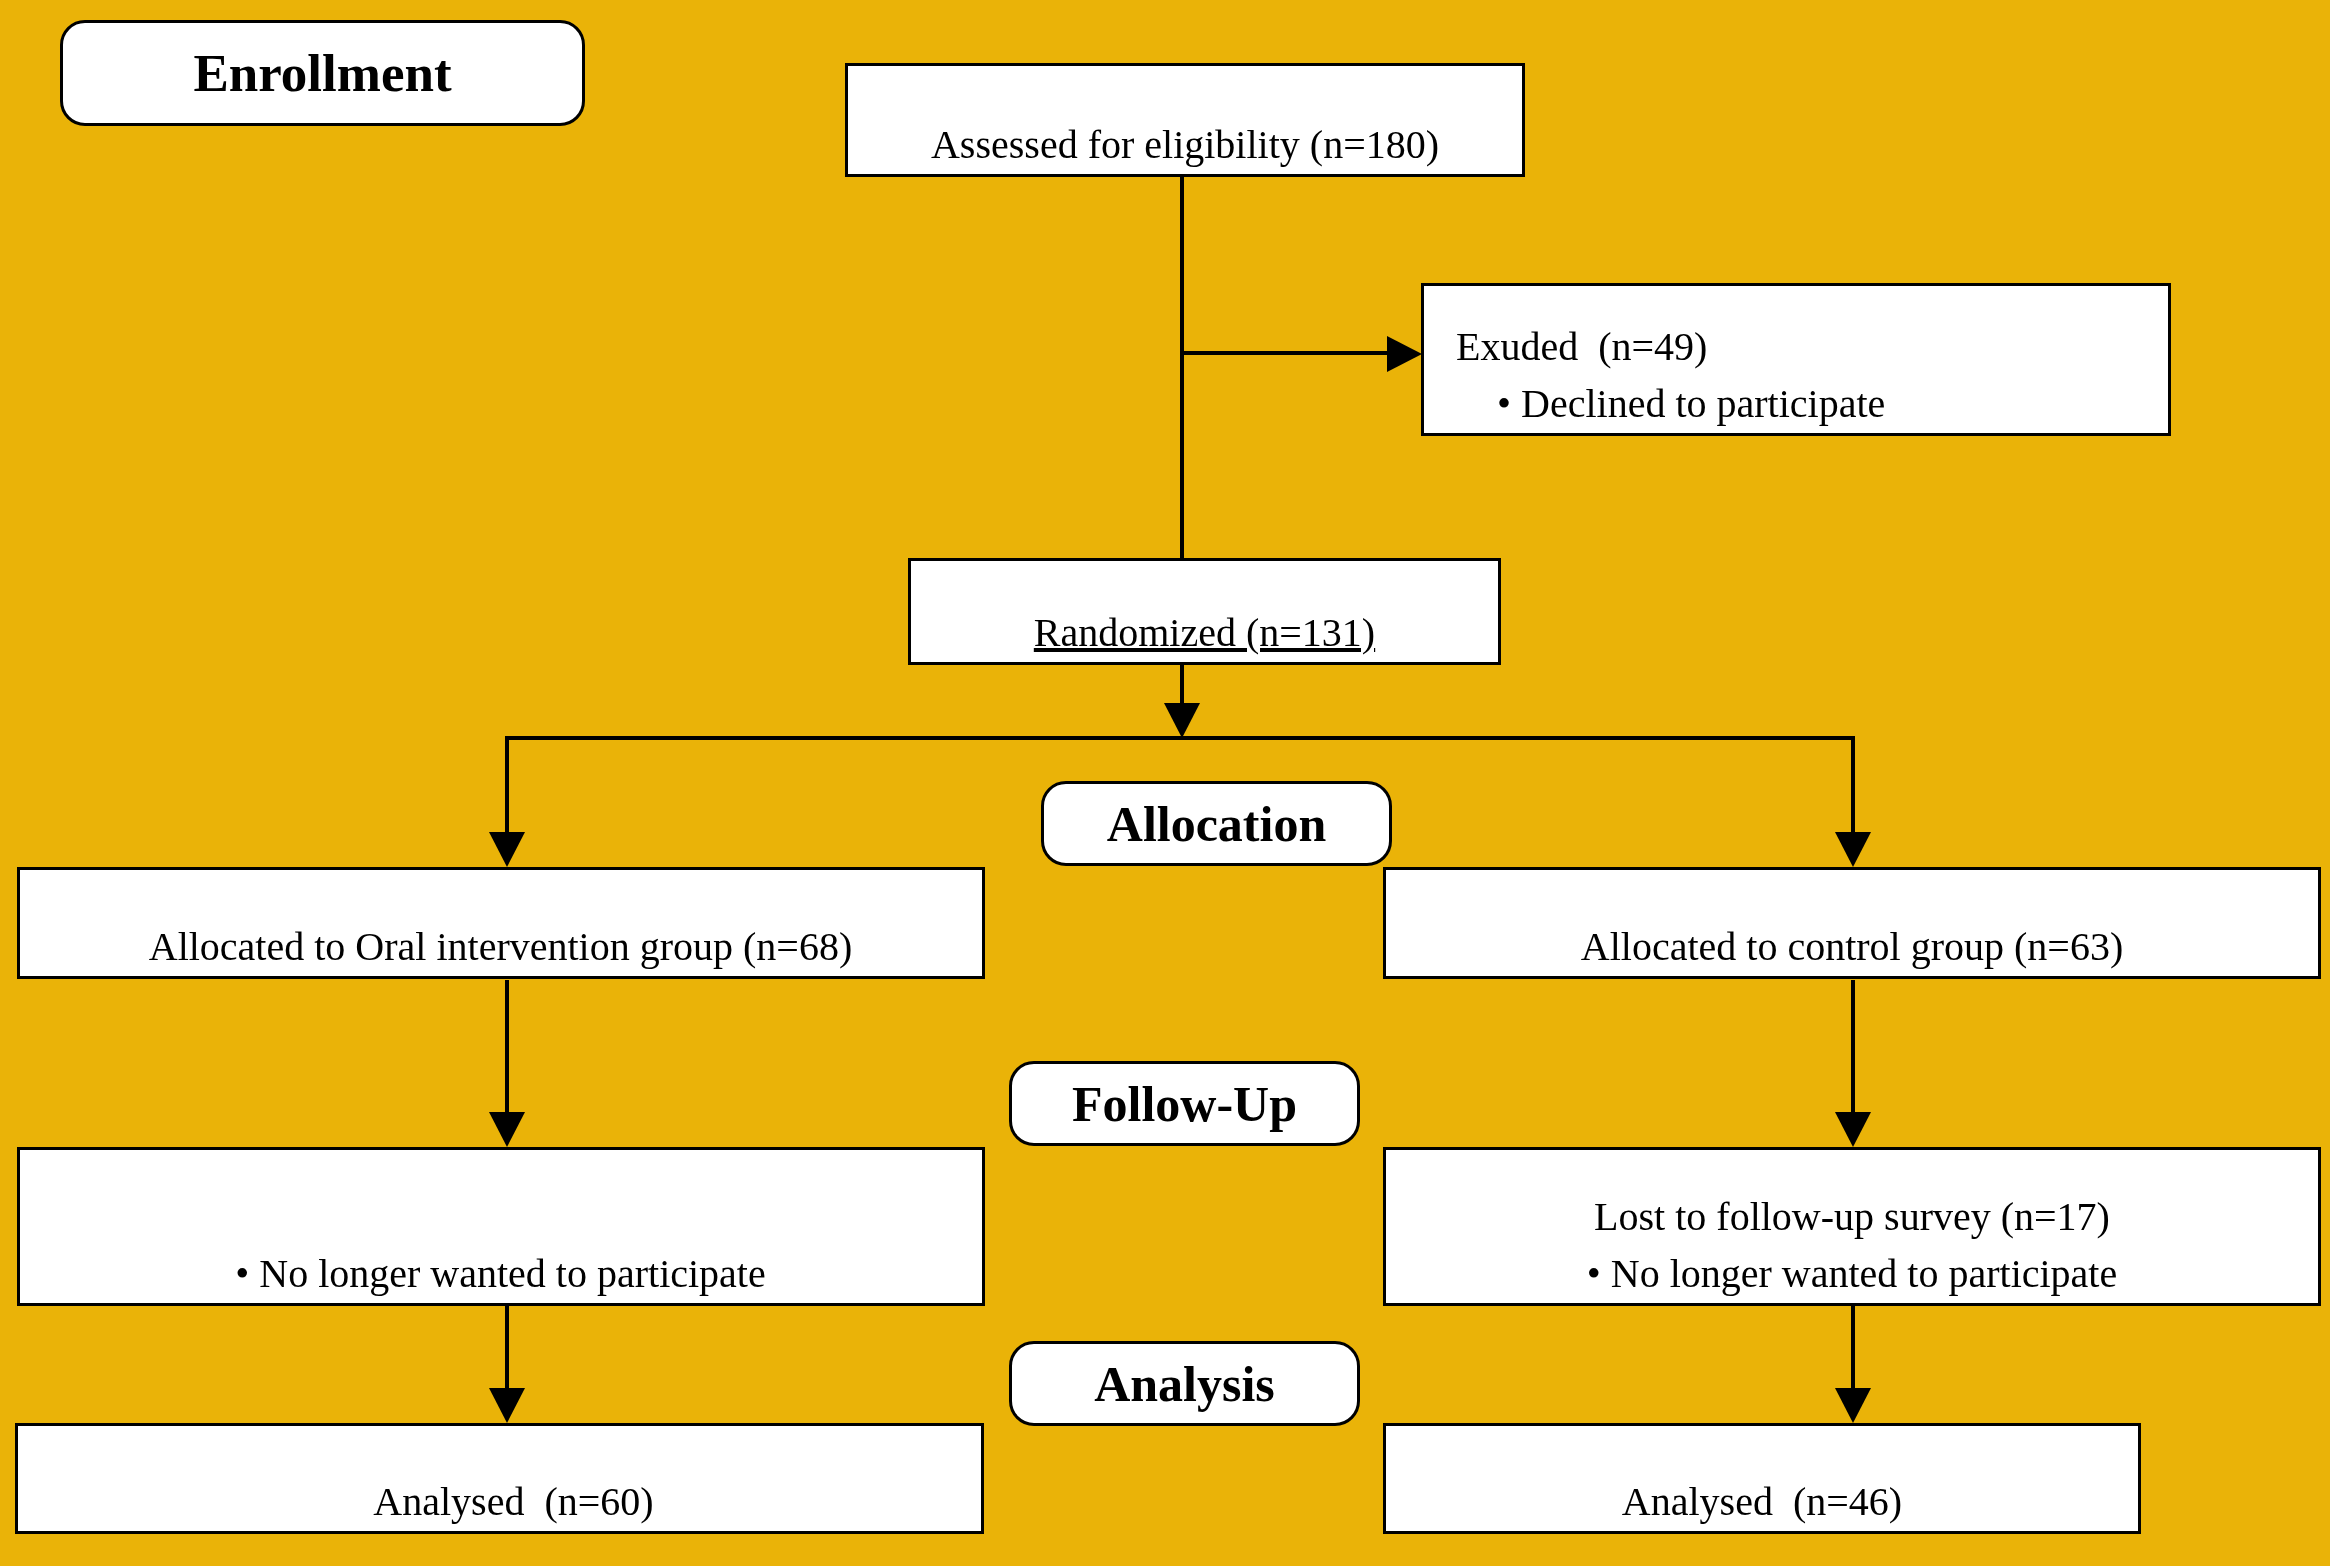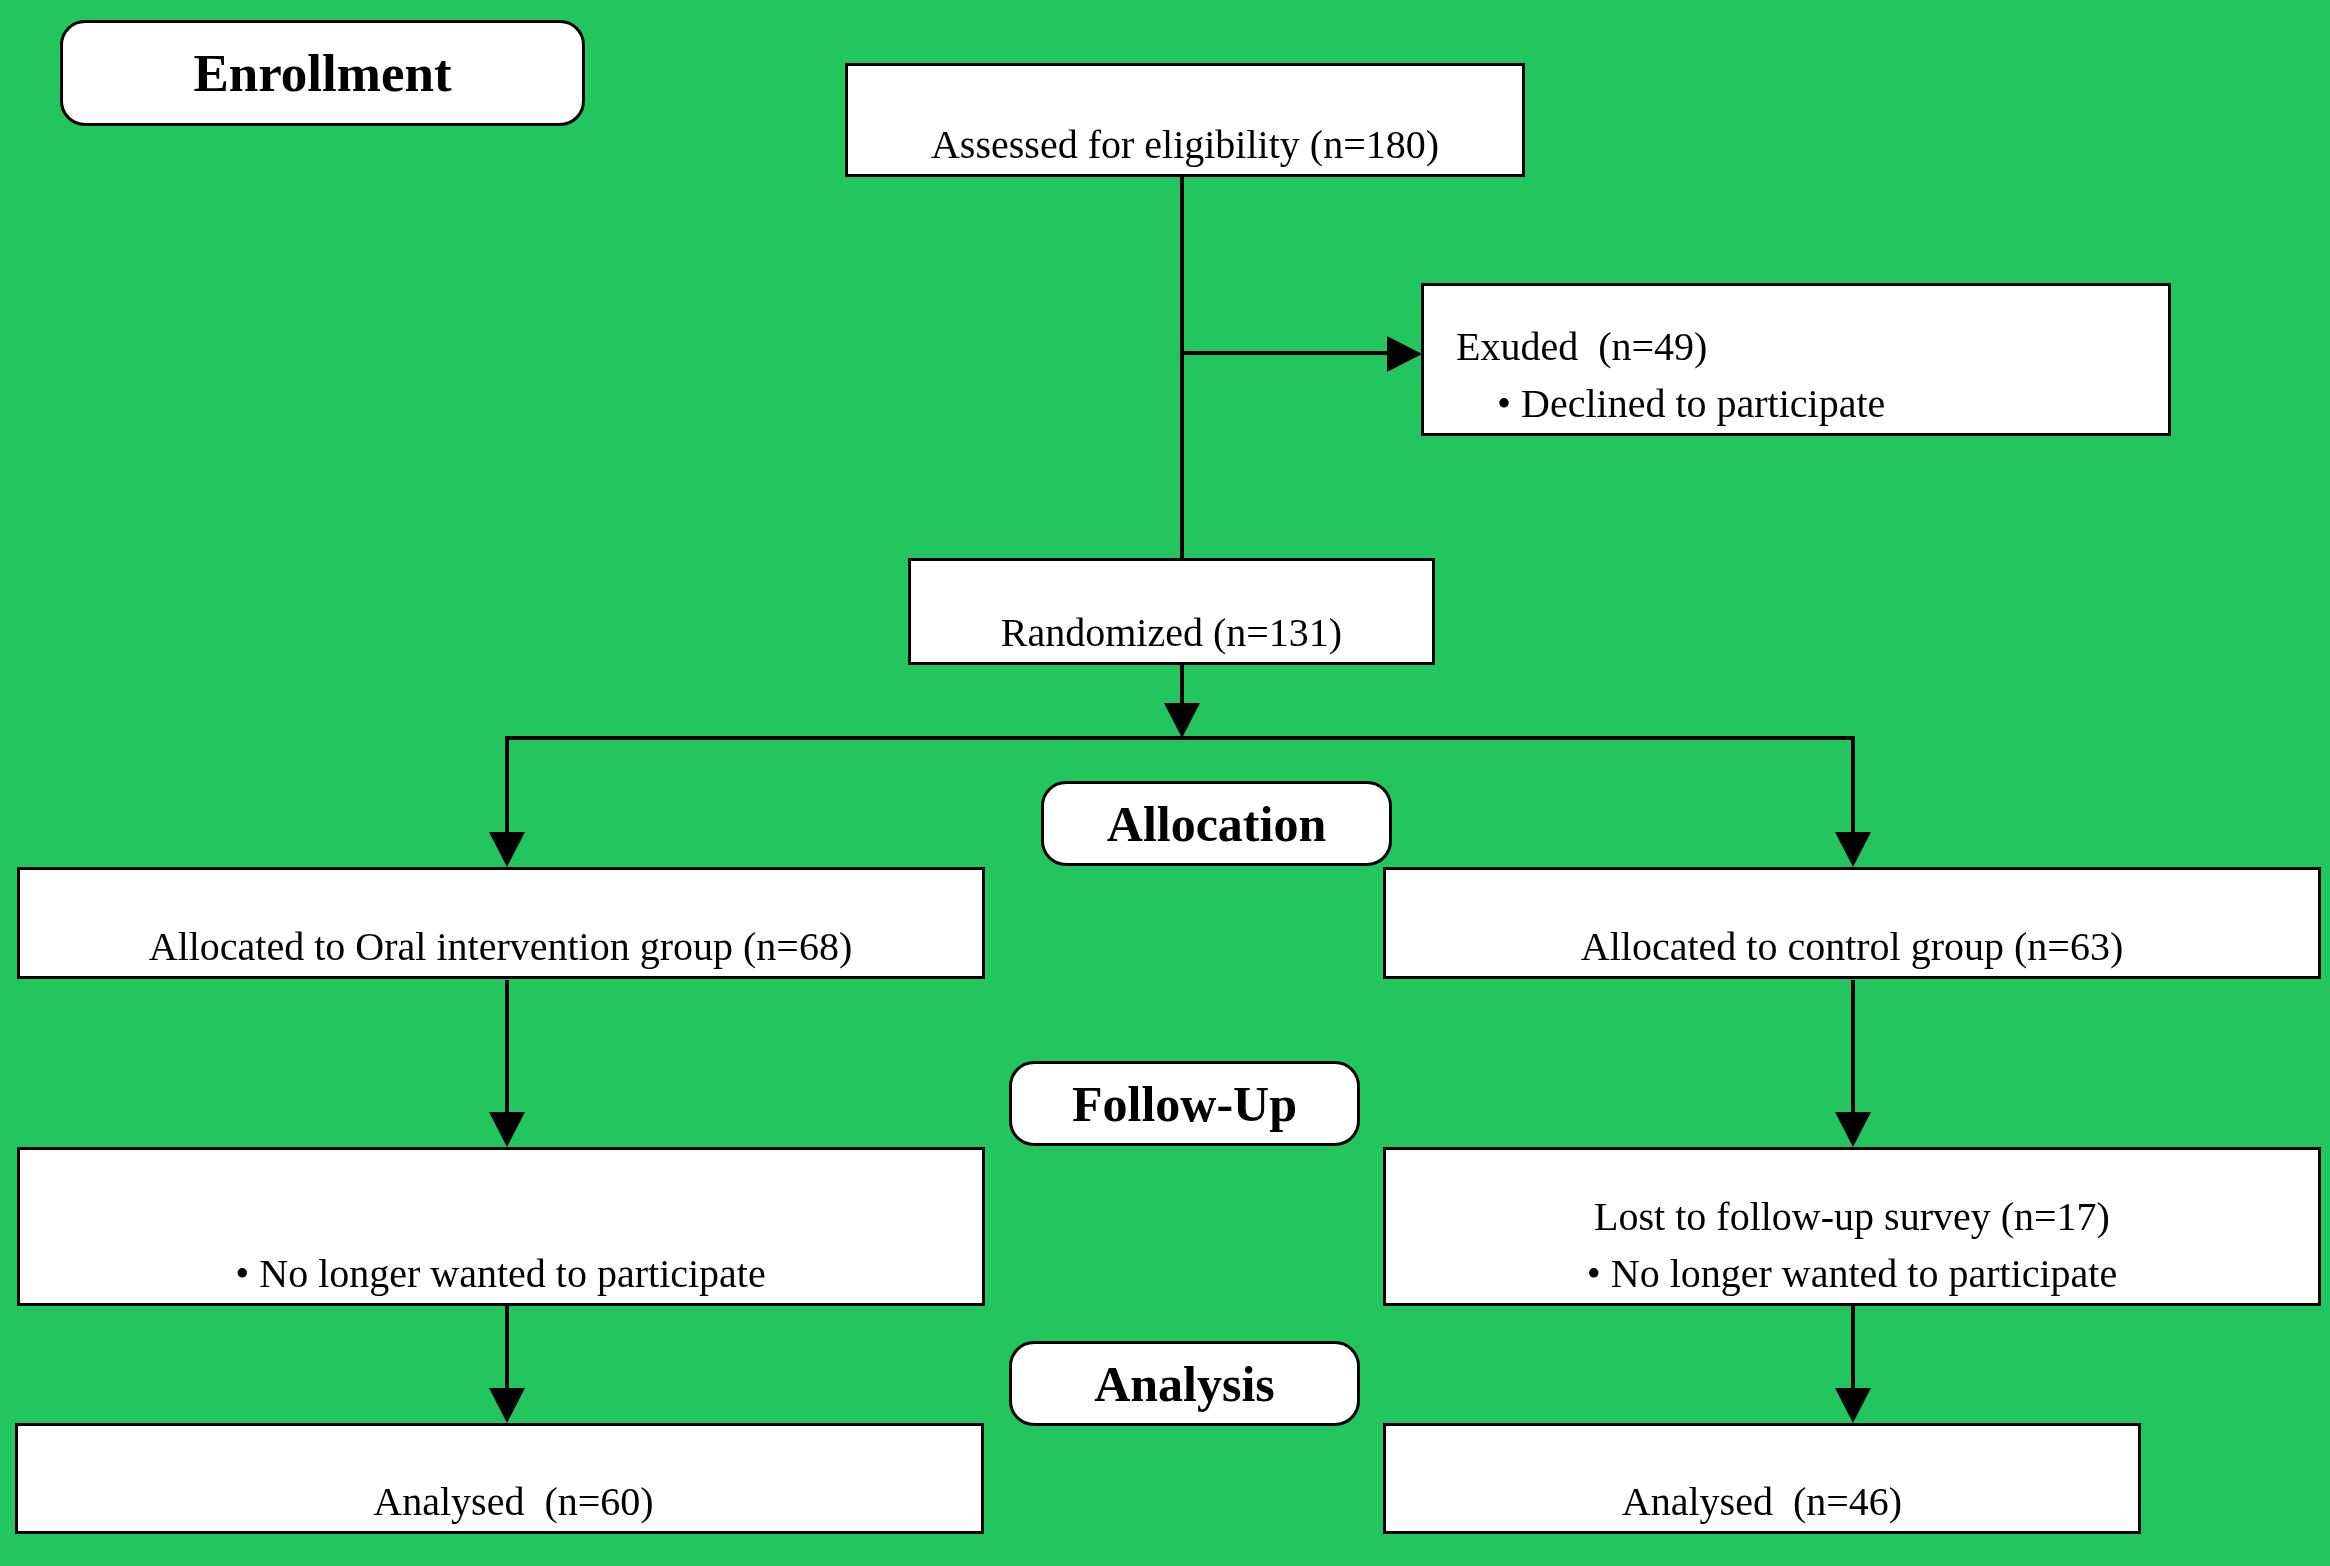--- a/index.html
+++ b/index.html
@@ -10,21 +10,21 @@
   body {
     width: 2330px;
     height: 1566px;
     font-family: "Liberation Serif", serif;
     color: #000000;
   }
   .canvas {
     position: relative;
     width: 2330px;
     height: 1566px;
-    background: #22c55e;
+    background: #eab308;
     overflow: hidden;
   }
   
   .node {
     position: absolute;
     box-sizing: border-box;
     border: 3.3px solid #000000;
     background: #ffffff;
     display: flex;
     flex-direction: column;
@@ -75,21 +75,21 @@
     width: 0; height: 0;
     border-top: 18px solid transparent;
     border-bottom: 18px solid transparent;
     border-left: 35px solid #000000;
   }
 
   
   #st-enrollment   { left: 60px;   top: 20px;   width: 525px;  height: 106px; }
   #bx-assessed     { left: 845px; top: 63px;   width: 680px; height: 114px; }
   #bx-excluded     { left: 1421px; top: 283px;  width: 750px; height: 153px; }
-  #bx-randomized   { left: 908px; top: 558px;  width: 527px;  height: 107px; }
+  #bx-randomized   { left: 908px; top: 558px;  width: 593px;  height: 107px; text-decoration: underline; }
   #st-allocation   { left: 1009px; top: 781px; width: 351px;  height: 85px; margin-left: 32px; }
   #bx-alloc-left   { left: 16.5px;   top: 867px; width: 968px; height: 112px; }
   #bx-alloc-right  { left: 1383px; top: 867px; width: 938px; height: 112px; }
   #st-followup     { left: 1009px; top: 1061px; width: 351px;  height: 85px; }
   #bx-lost-left    { left: 16.5px;   top: 1147px; width: 968px; height: 159px; }
   #bx-lost-right   { left: 1383px; top: 1147px; width: 938px; height: 159px; }
   #st-analysis     { left: 1009px; top: 1341px; width: 351px;  height: 85px; }
   #bx-analysed-left  { left: 15px;   top: 1423px; width: 969px; height: 111px; padding-left: 28px; }
   #bx-analysed-right { left: 1383px; top: 1423px; width: 758px; height: 111px; }
 

